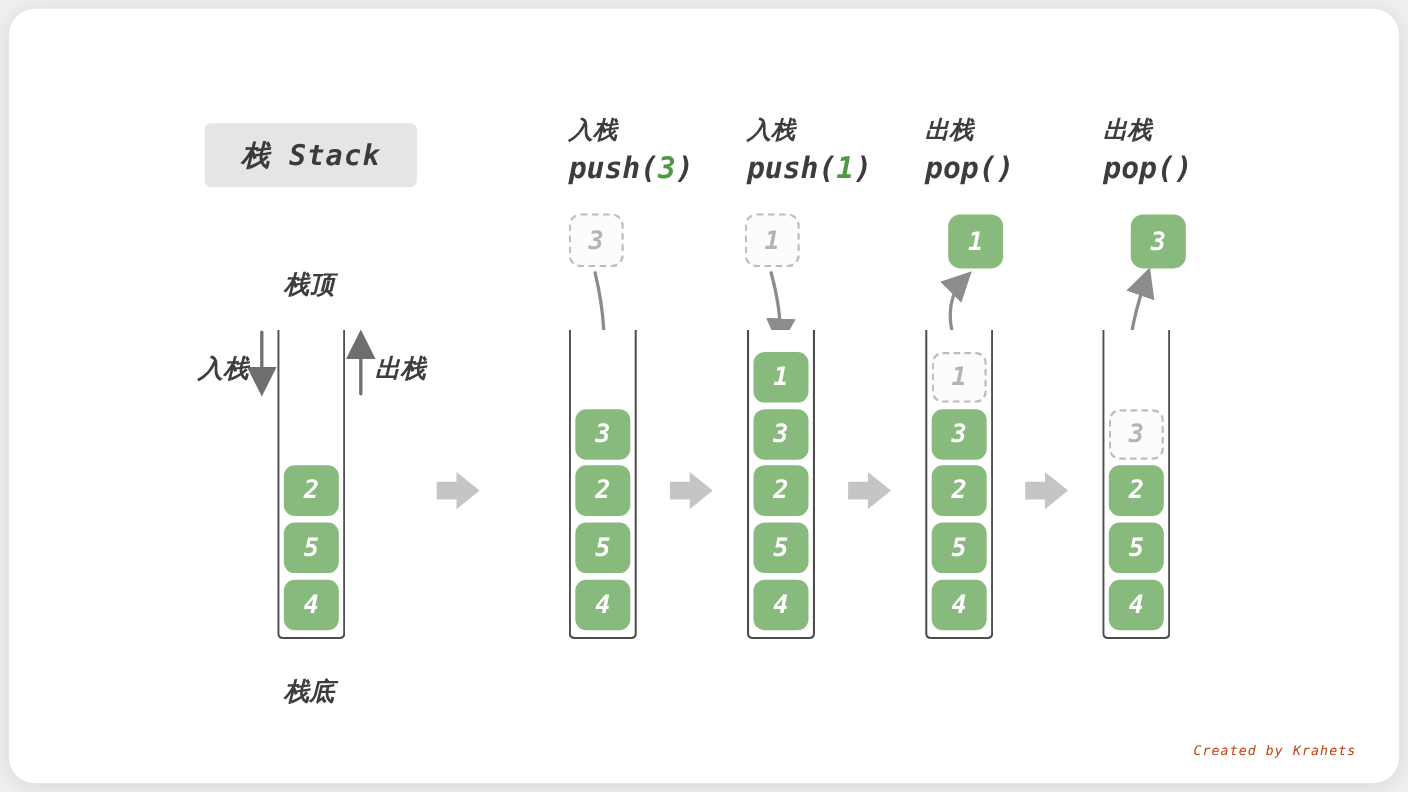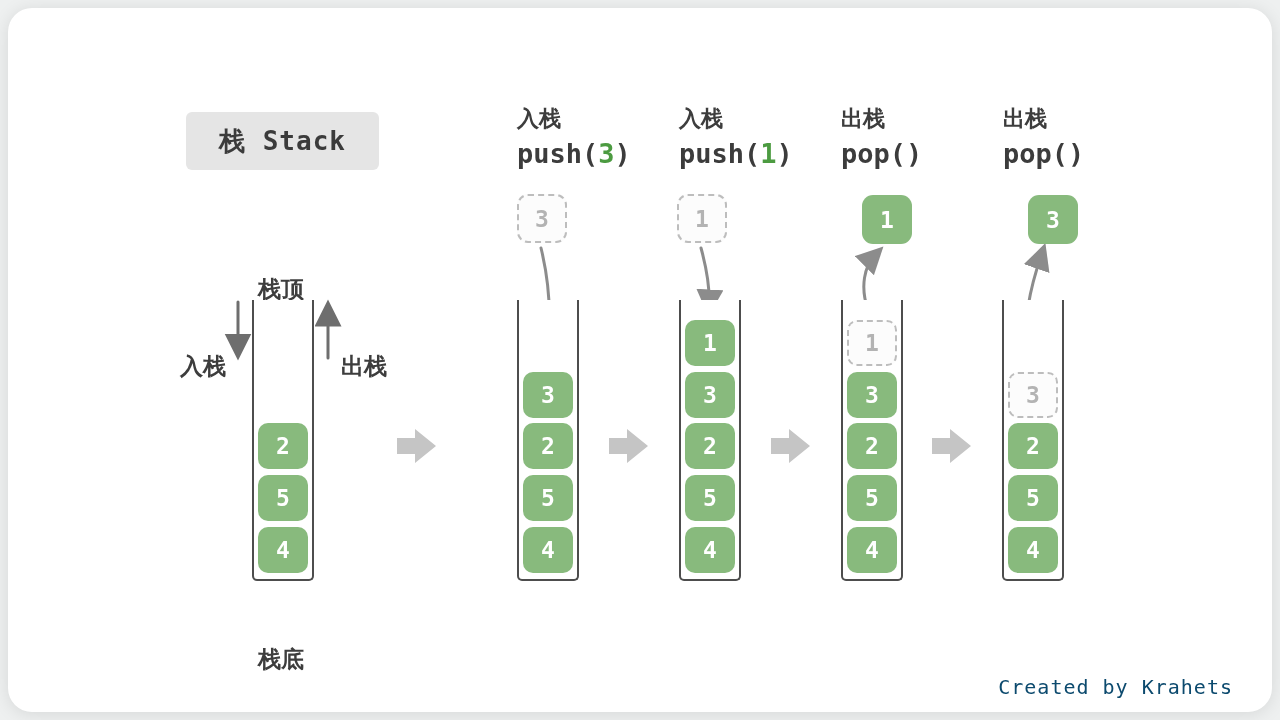--- a/index.html
+++ b/index.html
@@ -2,41 +2,40 @@
 <html><head>
 <meta charset="utf-8">
 <style>
   html,body{margin:0;padding:0;}
   body{
     width:1280px;height:720px;
     background:#eef0f0;
     font-family:"DejaVu Sans",sans-serif;
     overflow:hidden;
   }
-  .canvas{position:relative;width:1036px;height:720px;}
+  .canvas{position:relative;width:1036px;height:720px;font-style:italic;}
   .card{
     position:absolute;left:8px;top:8px;width:1264px;height:704px;
     background:#ffffff;border-radius:24px;
     box-shadow:0 2px 18px rgba(0,0,0,0.10);
   }
   .layer{position:absolute;left:0;top:0;width:1280px;height:720px;}
   svg.layer{pointer-events:none;}
 
   .title-box{
     position:absolute;left:186px;top:112px;width:193px;height:58px;
     background:#e5e5e5;border-radius:6px;
     display:flex;align-items:center;justify-content:center;
     font-family:"DejaVu Sans Mono",monospace;
     font-size:26px;font-weight:700;color:#3b3b3b;letter-spacing:1px;
   }
 
   .cn-label{
     position:absolute;color:#3d3d3d;font-weight:700;font-size:23px;
     white-space:nowrap;
-    margin-top:31px;
   }
 
   .stack{
     position:absolute;top:300px;width:62px;height:281px;
     background:#ffffff;
     border-left:2px solid #4d4d4d;border-right:2px solid #4d4d4d;border-bottom:2px solid #4d4d4d;
     border-radius:0 0 5px 5px;box-sizing:border-box;
   }
   .cell{
     position:absolute;left:4px;width:50px;height:46px;border-radius:10px;
@@ -60,21 +59,21 @@
   .op{position:absolute;top:104px;}
   .op-cn{font-size:22px;font-weight:700;color:#3d3d3d;line-height:30px;}
   .op-code{
     font-family:"DejaVu Sans Mono",monospace;font-size:27px;font-weight:700;
     color:#3c3c3c;line-height:30px;margin-top:5px;white-space:nowrap;
   }
   .op-code .arg{color:#4c9b41;}
 
   .credit{
     position:absolute;right:47px;top:675px;
-    font-family:"DejaVu Sans Mono",monospace;font-size:20px;color:#0c4a6e;
+    font-family:"DejaVu Sans Mono",monospace;font-size:12px;color:#c2410c;
     letter-spacing:1px;
   }
 </style>
 </head>
 <body>
 
 <div class="canvas">
   <div class="card"></div>
 
   <svg class="layer" viewBox="0 0 1280 720">

